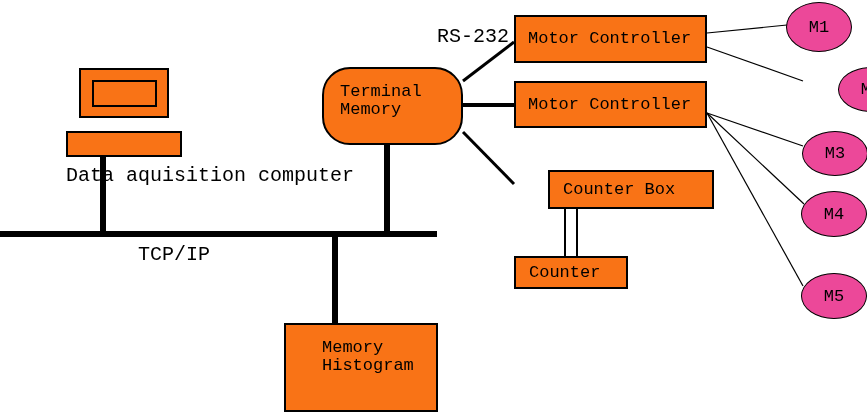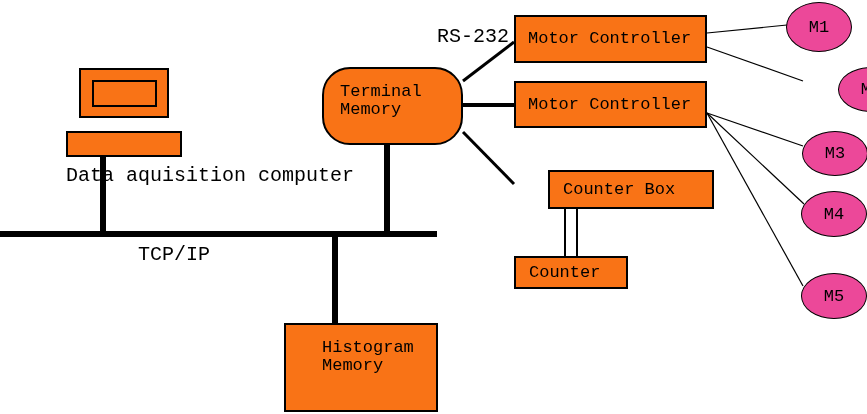--- a/index.html
+++ b/index.html
@@ -121,22 +121,22 @@
   </div>
 
   <div class="box vcenter counter-box">
     <span>Counter Box</span>
   </div>
   <div class="box vcenter counter">
     <span>Counter</span>
   </div>
 
   <div class="box histogram-memory">
+    <span style="display:block">Memory</span>
     <span style="display:block">Histogram</span>
-    <span style="display:block">Memory</span>
   </div>
 
   <div class="motor m1">
     <span>M1</span>
   </div>
   <div class="motor m2">
     <span>M2</span>
   </div>
   <div class="motor m3">
     <span>M3</span>

